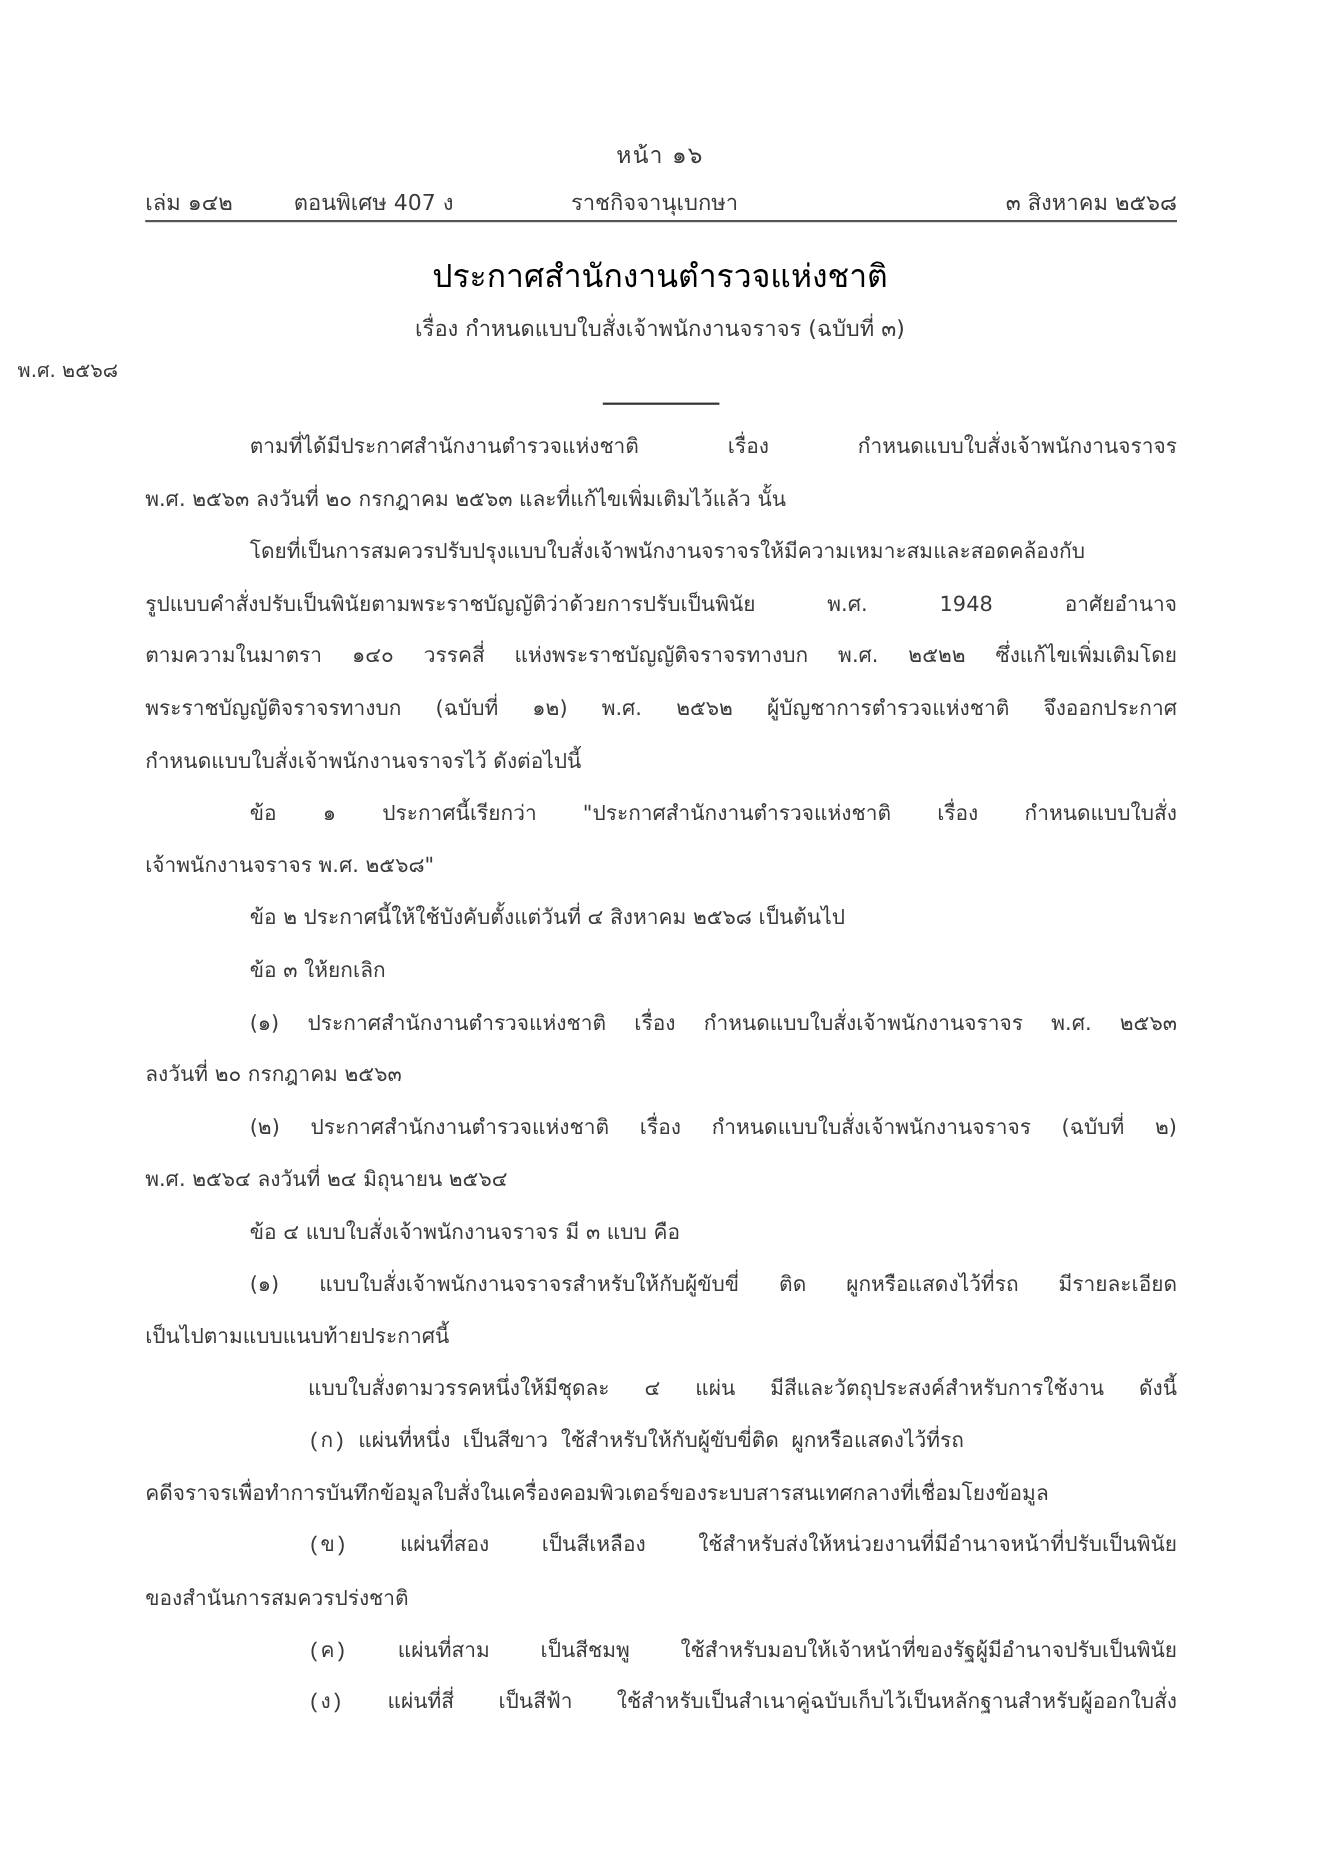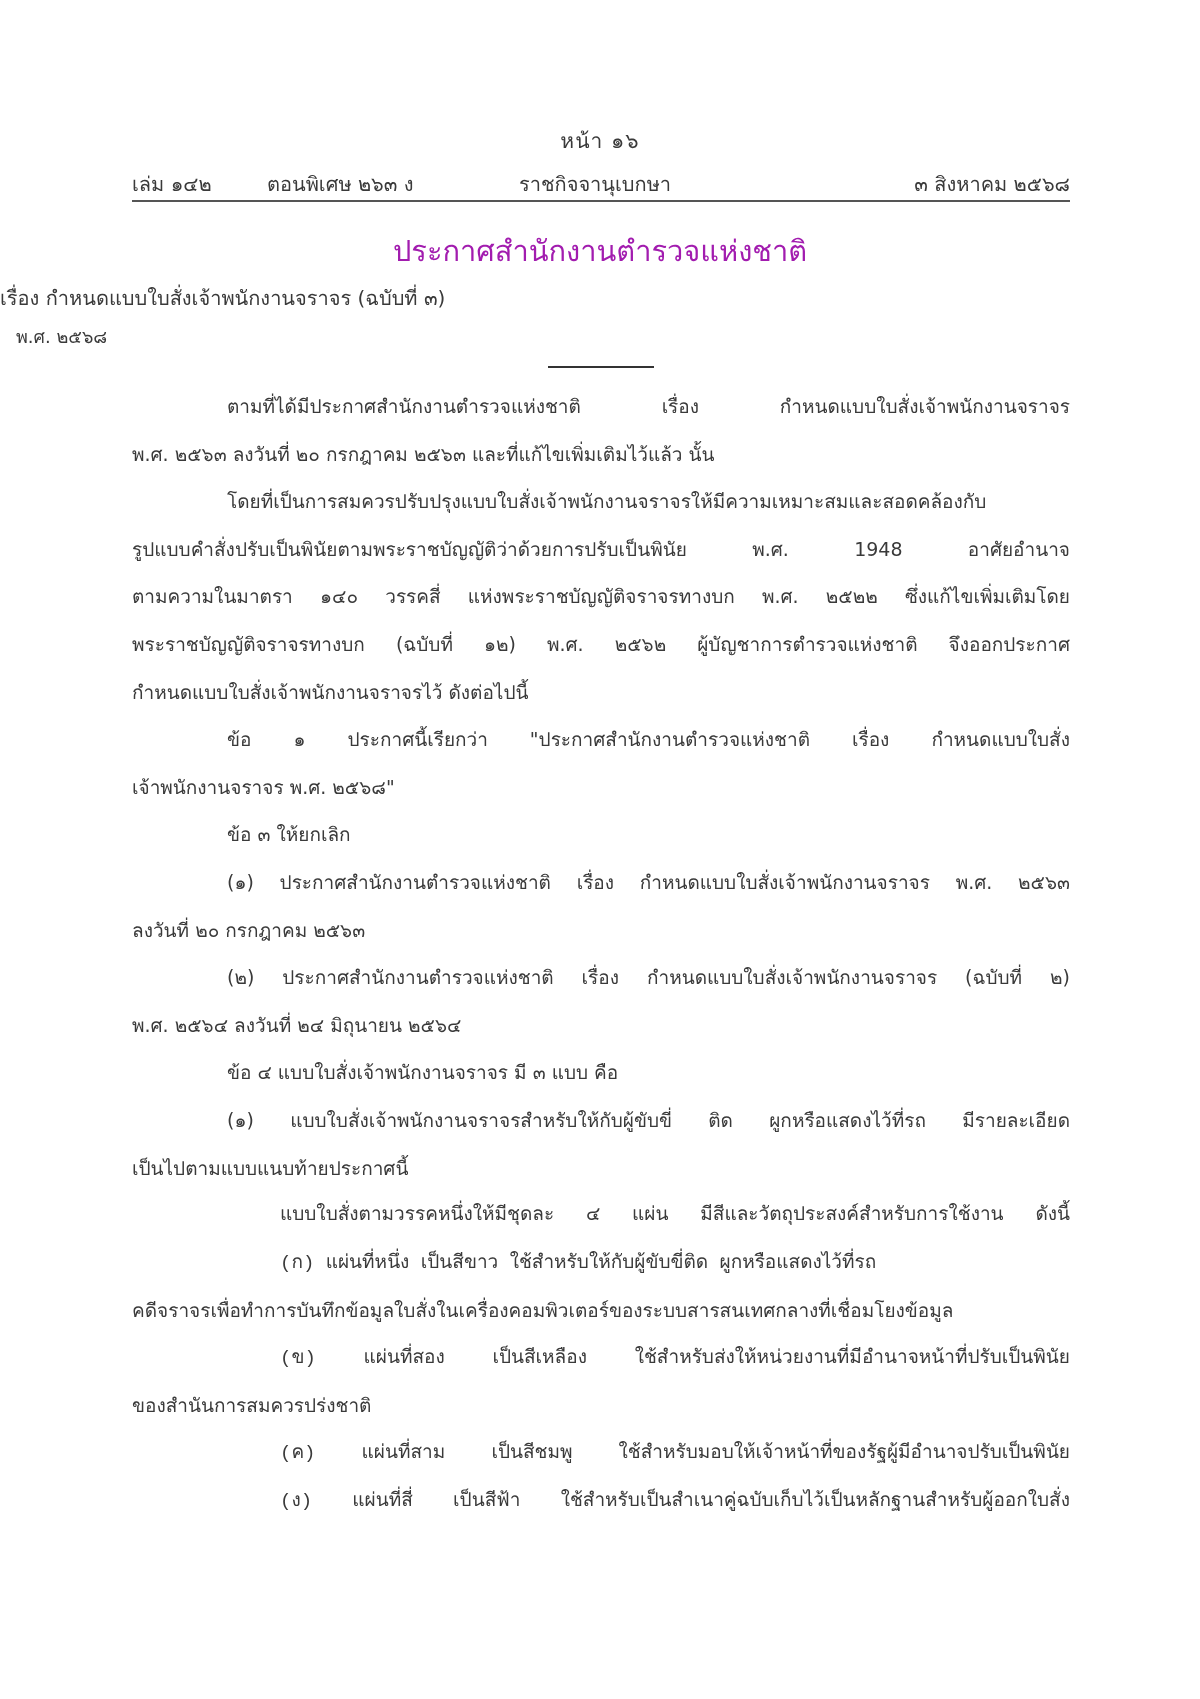--- a/index.html
+++ b/index.html
@@ -47,27 +47,28 @@
     .hdr-name { left: 387px; }
     .hdr-date { right: 0; }
 
     .title {
       position: absolute;
       top: 228px;
       left: 0;
       width: 1200px;
       text-align: center;
       font-size: 29px;
-      color: #a21caf;
+      color: #000000;
     }
     .subject {
       position: absolute;
       top: 282px;
       left: 0;
       width: 1200px;
+      text-align: center;
       font-size: 20px;
     }
     .year {
       position: absolute;
       top: 322px;
       left: 0;
       width: 1200px;
       text-align: left;
       font-size: 18px;
       padding-left: 16px;
@@ -102,40 +103,41 @@
   </style>
 </head>
 <body>
 
 <div class="page">
 
   <div class="page-number">หน้า ๑๖</div>
 
   <div class="gazette-header">
     <span class="hdr-volume">เล่ม ๑๔๒</span>
-    <span class="hdr-issue">ตอนพิเศษ ๒๖๓ ง</span>
+    <span class="hdr-issue">ตอนพิเศษ 407 ง</span>
     <span class="hdr-name">ราชกิจจานุเบกษา</span>
     <span class="hdr-date">๓ สิงหาคม ๒๕๖๘</span>
   </div>
 
   <div class="title">ประกาศสำนักงานตำรวจแห่งชาติ</div>
   <div class="subject">เรื่อง กำหนดแบบใบสั่งเจ้าพนักงานจราจร (ฉบับที่ ๓)</div>
   <div class="year">พ.ศ. ๒๕๖๘</div>
   <div class="title-rule"></div>
 
   <div class="body-text" id="body-text" style="top: 383px;">
       <span class="line indent1">ตามที่ได้มีประกาศสำนักงานตำรวจแห่งชาติ เรื่อง กำหนดแบบใบสั่งเจ้าพนักงานจราจร</span>
       <span class="line last">พ.ศ. ๒๕๖๓ ลงวันที่ ๒๐ กรกฎาคม ๒๕๖๓ และที่แก้ไขเพิ่มเติมไว้แล้ว นั้น</span>
       <span class="line indent1">โดยที่เป็นการสมควรปรับปรุงแบบใบสั่งเจ้าพนักงานจราจรให้มีความเหมาะสมและสอดคล้องกับ</span>
       <span class="line">รูปแบบคำสั่งปรับเป็นพินัยตามพระราชบัญญัติว่าด้วยการปรับเป็นพินัย พ.ศ. 1948 อาศัยอำนาจ</span>
       <span class="line">ตามความในมาตรา ๑๔๐ วรรคสี่ แห่งพระราชบัญญัติจราจรทางบก พ.ศ. ๒๕๒๒ ซึ่งแก้ไขเพิ่มเติมโดย</span>
       <span class="line">พระราชบัญญัติจราจรทางบก (ฉบับที่ ๑๒) พ.ศ. ๒๕๖๒ ผู้บัญชาการตำรวจแห่งชาติ จึงออกประกาศ</span>
       <span class="line last">กำหนดแบบใบสั่งเจ้าพนักงานจราจรไว้ ดังต่อไปนี้</span>
       <span class="line indent1">ข้อ ๑ ประกาศนี้เรียกว่า "ประกาศสำนักงานตำรวจแห่งชาติ เรื่อง กำหนดแบบใบสั่ง</span>
       <span class="line last">เจ้าพนักงานจราจร พ.ศ. ๒๕๖๘"</span>
+      <span class="line indent1 last">ข้อ ๒ ประกาศนี้ให้ใช้บังคับตั้งแต่วันที่ ๔ สิงหาคม ๒๕๖๘ เป็นต้นไป</span>
       <span class="line indent1 last">ข้อ ๓ ให้ยกเลิก</span>
       <span class="line indent1">(๑) ประกาศสำนักงานตำรวจแห่งชาติ เรื่อง กำหนดแบบใบสั่งเจ้าพนักงานจราจร พ.ศ. ๒๕๖๓</span>
       <span class="line last">ลงวันที่ ๒๐ กรกฎาคม ๒๕๖๓</span>
       <span class="line indent1">(๒) ประกาศสำนักงานตำรวจแห่งชาติ เรื่อง กำหนดแบบใบสั่งเจ้าพนักงานจราจร (ฉบับที่ ๒)</span>
       <span class="line last">พ.ศ. ๒๕๖๔ ลงวันที่ ๒๔ มิถุนายน ๒๕๖๔</span>
       <span class="line indent1 last">ข้อ ๔ แบบใบสั่งเจ้าพนักงานจราจร มี ๓ แบบ คือ</span>
       <span class="line indent1">(๑) แบบใบสั่งเจ้าพนักงานจราจรสำหรับให้กับผู้ขับขี่ ติด ผูกหรือแสดงไว้ที่รถ มีรายละเอียด</span>
       <span class="line last">เป็นไปตามแบบแนบท้ายประกาศนี้</span>
       <span class="line indent2">แบบใบสั่งตามวรรคหนึ่งให้มีชุดละ ๔ แผ่น มีสีและวัตถุประสงค์สำหรับการใช้งาน ดังนี้</span>
       <span class="line indent2 last">(ก) แผ่นที่หนึ่ง เป็นสีขาว ใช้สำหรับให้กับผู้ขับขี่ติด ผูกหรือแสดงไว้ที่รถ</span>

